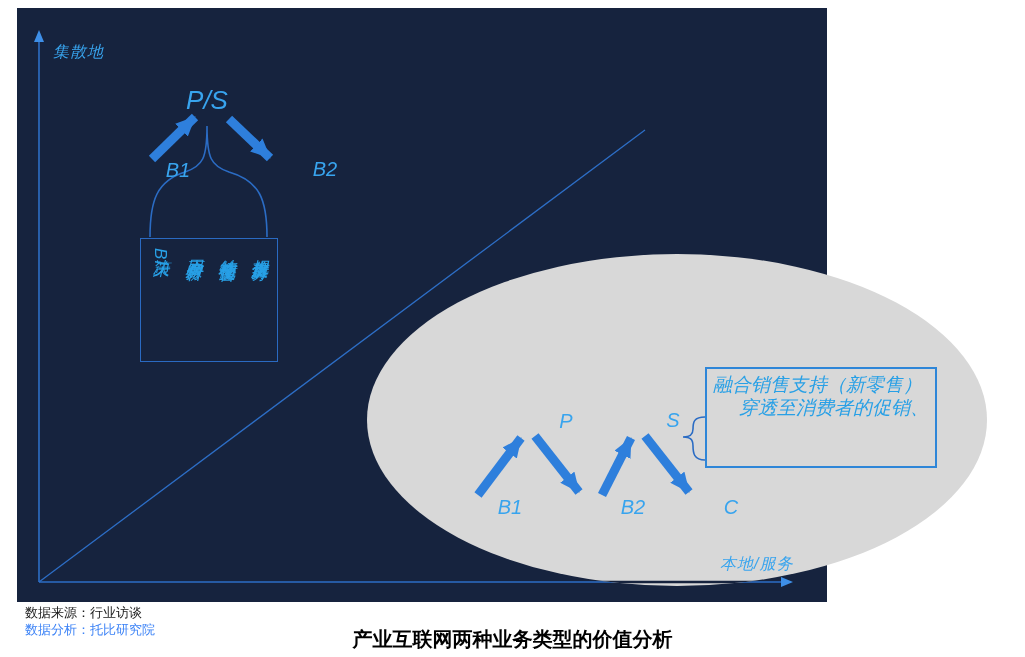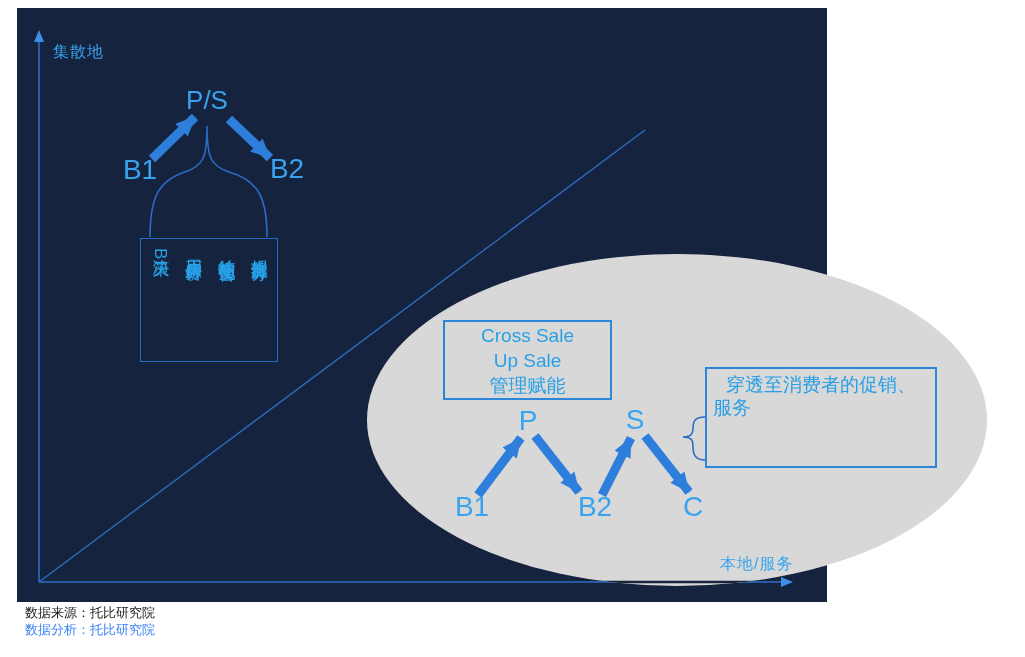--- a/index.html
+++ b/index.html
@@ -3,29 +3,30 @@
 <meta charset="utf-8">
 <style>
   html,body{margin:0;padding:0;background:#ffffff;}
   .page{
     position:relative;width:1025px;height:657px;background:#ffffff;overflow:hidden;
     font-family:"Liberation Sans","DejaVu Sans",sans-serif;
   }
   .chart-area{
     position:absolute;left:17px;top:8px;width:810px;height:594px;
     background:#16233E;
+    font-style:italic;
   }
   .chart-area svg{position:absolute;left:0;top:0;z-index:1;}
   .lbl{
     position:absolute;z-index:3;color:#38A4EE;white-space:nowrap;
   }
   .ctr{transform:translate(-50%,-50%);text-align:center;}
   .axis-label{font-size:16px;letter-spacing:1px;}
   .node-lg{font-size:26px;}
-  .node-md{font-size:28px;}
+  .node-md{font-size:20px;margin-left:38px;}
   
   .services-box{
     position:absolute;left:123px;top:230px;width:138px;height:124px;z-index:3;
     border:1.5px solid #2A6AC2;box-sizing:border-box;
     writing-mode:vertical-rl;text-orientation:mixed;
     padding:7px 9px;color:#28A0E6;font-size:17px;letter-spacing:1px;line-height:1.05;
   }
   .vcol{display:block;margin-left:15px;}
   .vcol:last-child{margin-left:0;}
   
@@ -34,21 +35,21 @@
     border:2px solid #2E86D8;box-sizing:border-box;
     display:flex;flex-direction:column;align-items:center;justify-content:center;
     color:#28A0E6;font-size:19px;line-height:25px;
   }
   
   .retail-box{
     position:absolute;left:688px;top:359px;width:232px;height:101px;z-index:3;
     border:2px solid #2E86D8;box-sizing:border-box;
     padding:4px 6px;color:#28A0E6;font-size:19px;line-height:23px;
   }
-  .retail-box .line2{padding-left:13px;}
+  .retail-box .line2{padding-left:13px;text-align:right;}
   .retail-box .line3{padding-left:5px;}
   .footer-src{
     position:absolute;left:25px;top:604px;font-size:13px;color:#1A1A1A;z-index:2;
   }
   .footer-ana{
     position:absolute;left:25px;top:621px;font-size:13px;color:#3b82f6;z-index:2;
   }
   .main-title{
     position:absolute;left:0;top:626px;width:1025px;text-align:center;z-index:2;
     font-size:20px;font-weight:bold;color:#000;
@@ -106,35 +107,31 @@
     <div class="lbl node-md ctr" style="left:123px;top:162px;">B1</div>
     <div class="lbl node-md ctr" style="left:270px;top:161px;">B2</div>
 
     <div class="services-box">
       <span class="vcol">报价支持服务</span>
       <span class="vcol">结构性变化预警</span>
       <span class="vcol">用户画像分析</span>
       <span class="vcol">决策BI</span>
     </div>
 
-    <div class="cross-box">
-      <div>Cross Sale</div>
-      <div>Up Sale</div>
-      <div>管理赋能</div>
-    </div>
 
     <div class="retail-box">
+      <div class="line1">融合销售支持（新零售）</div>
       <div class="line2">穿透至消费者的促销、</div>
-      <div class="line4">服务</div>
     </div>
 
     <div class="lbl node-md ctr" style="left:455px;top:499px;">B1</div>
     <div class="lbl node-md ctr" style="left:511px;top:413px;">P</div>
     <div class="lbl node-md ctr" style="left:578px;top:499px;">B2</div>
     <div class="lbl node-md ctr" style="left:618px;top:412px;">S</div>
     <div class="lbl node-md ctr" style="left:676px;top:499px;">C</div>
 
   </div>
 
-  <div class="footer-src">数据来源：托比研究院</div>
+  <div class="footer-src">数据来源：行业访谈</div>
   <div class="footer-ana">数据分析：托比研究院</div>
+  <div class="main-title">产业互联网两种业务类型的价值分析</div>
 
 </div>
 
 </body></html>

